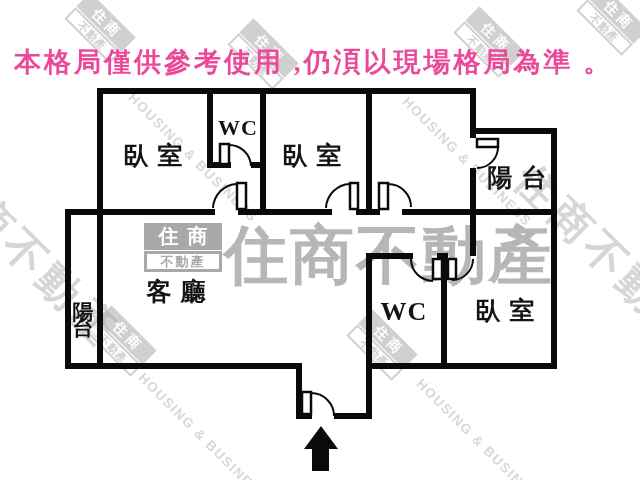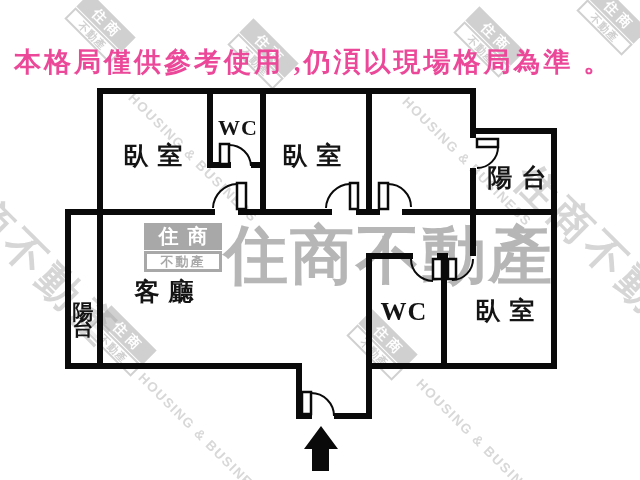--- a/index.html
+++ b/index.html
@@ -158,17 +158,17 @@
     </g>
 
     <polygon points="321,426 338,449 329,449 329,471 312,471 312,449 304,449" fill="#0a0a0a"></polygon>
   </svg>
 
   <div class="room-label zh" style="left:153px;top:155px;">臥室</div>
   <div class="room-label wc-small" style="left:238px;top:128px;">WC</div>
   <div class="room-label zh" style="left:312px;top:155px;">臥室</div>
   <div class="room-label zh" style="left:517px;top:177px;">陽台</div>
   <div class="room-label vtext" style="left:83px;top:300px;">陽台</div>
-  <div class="room-label zh" style="left:164px;top:291px;">客廳</div>
+  <div class="room-label zh" style="left:176px;top:291px;">客廳</div>
   <div class="room-label wc-big" style="left:404px;top:312px;">WC</div>
   <div class="room-label zh" style="left:505px;top:310px;">臥室</div>
 
 </div>
 
 </body></html>

